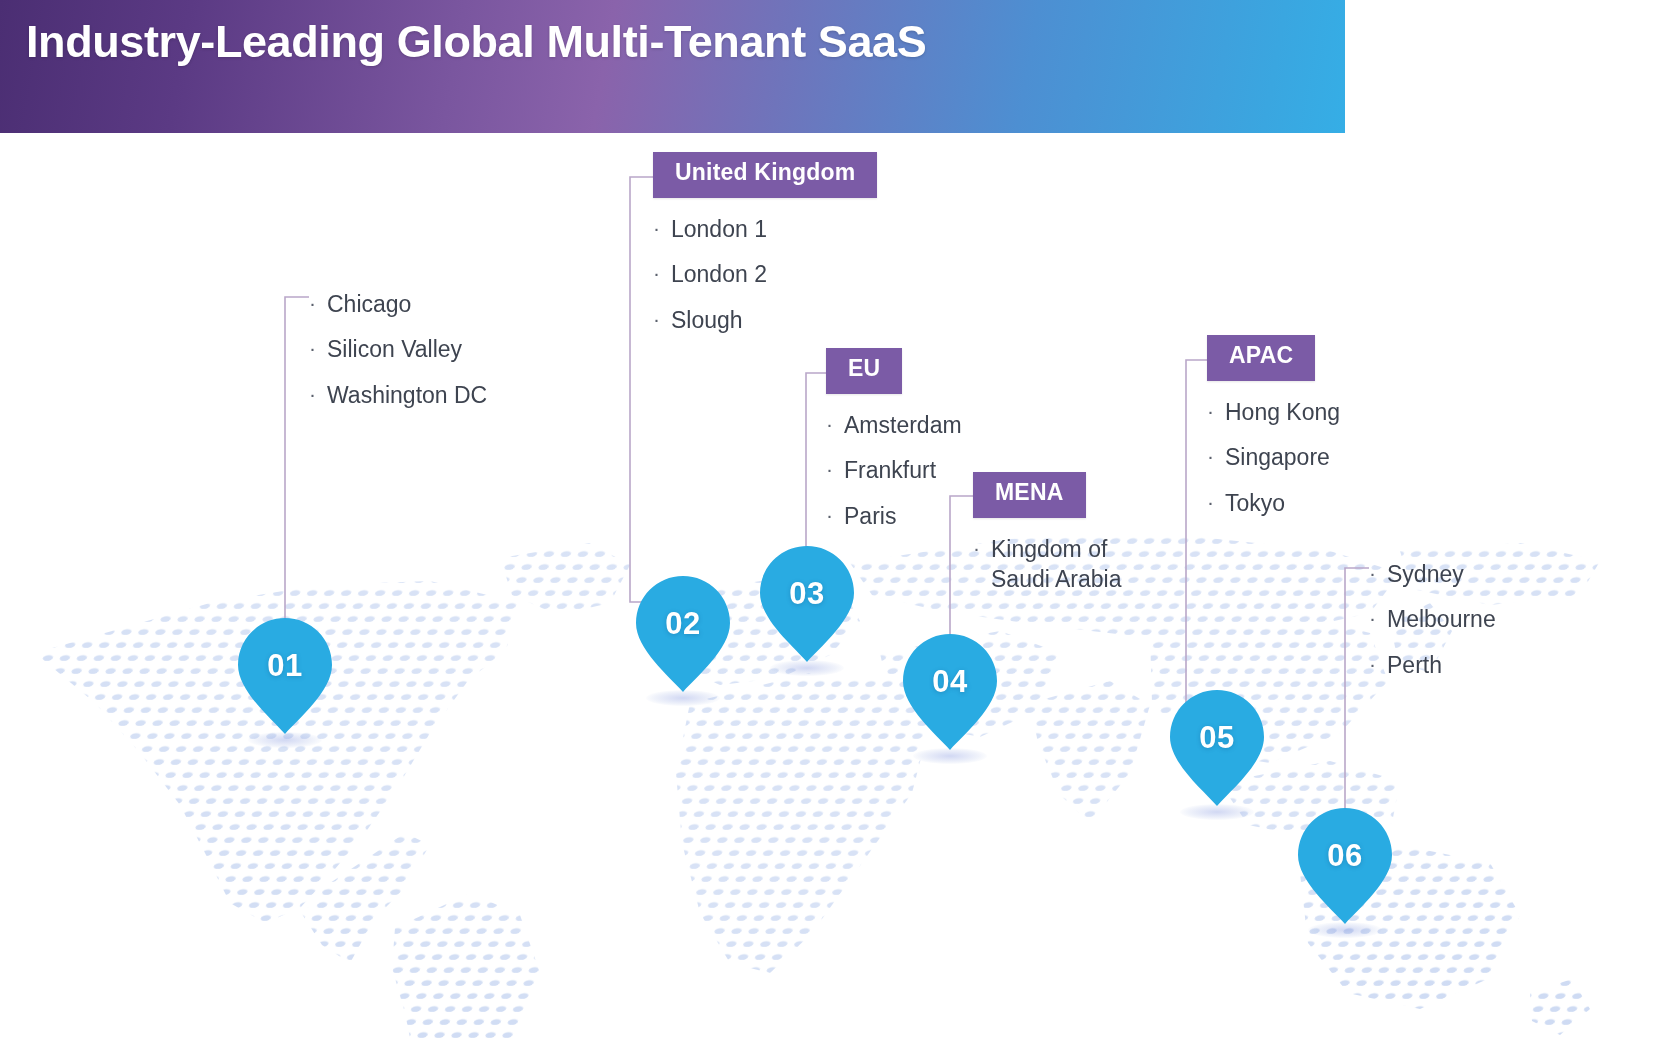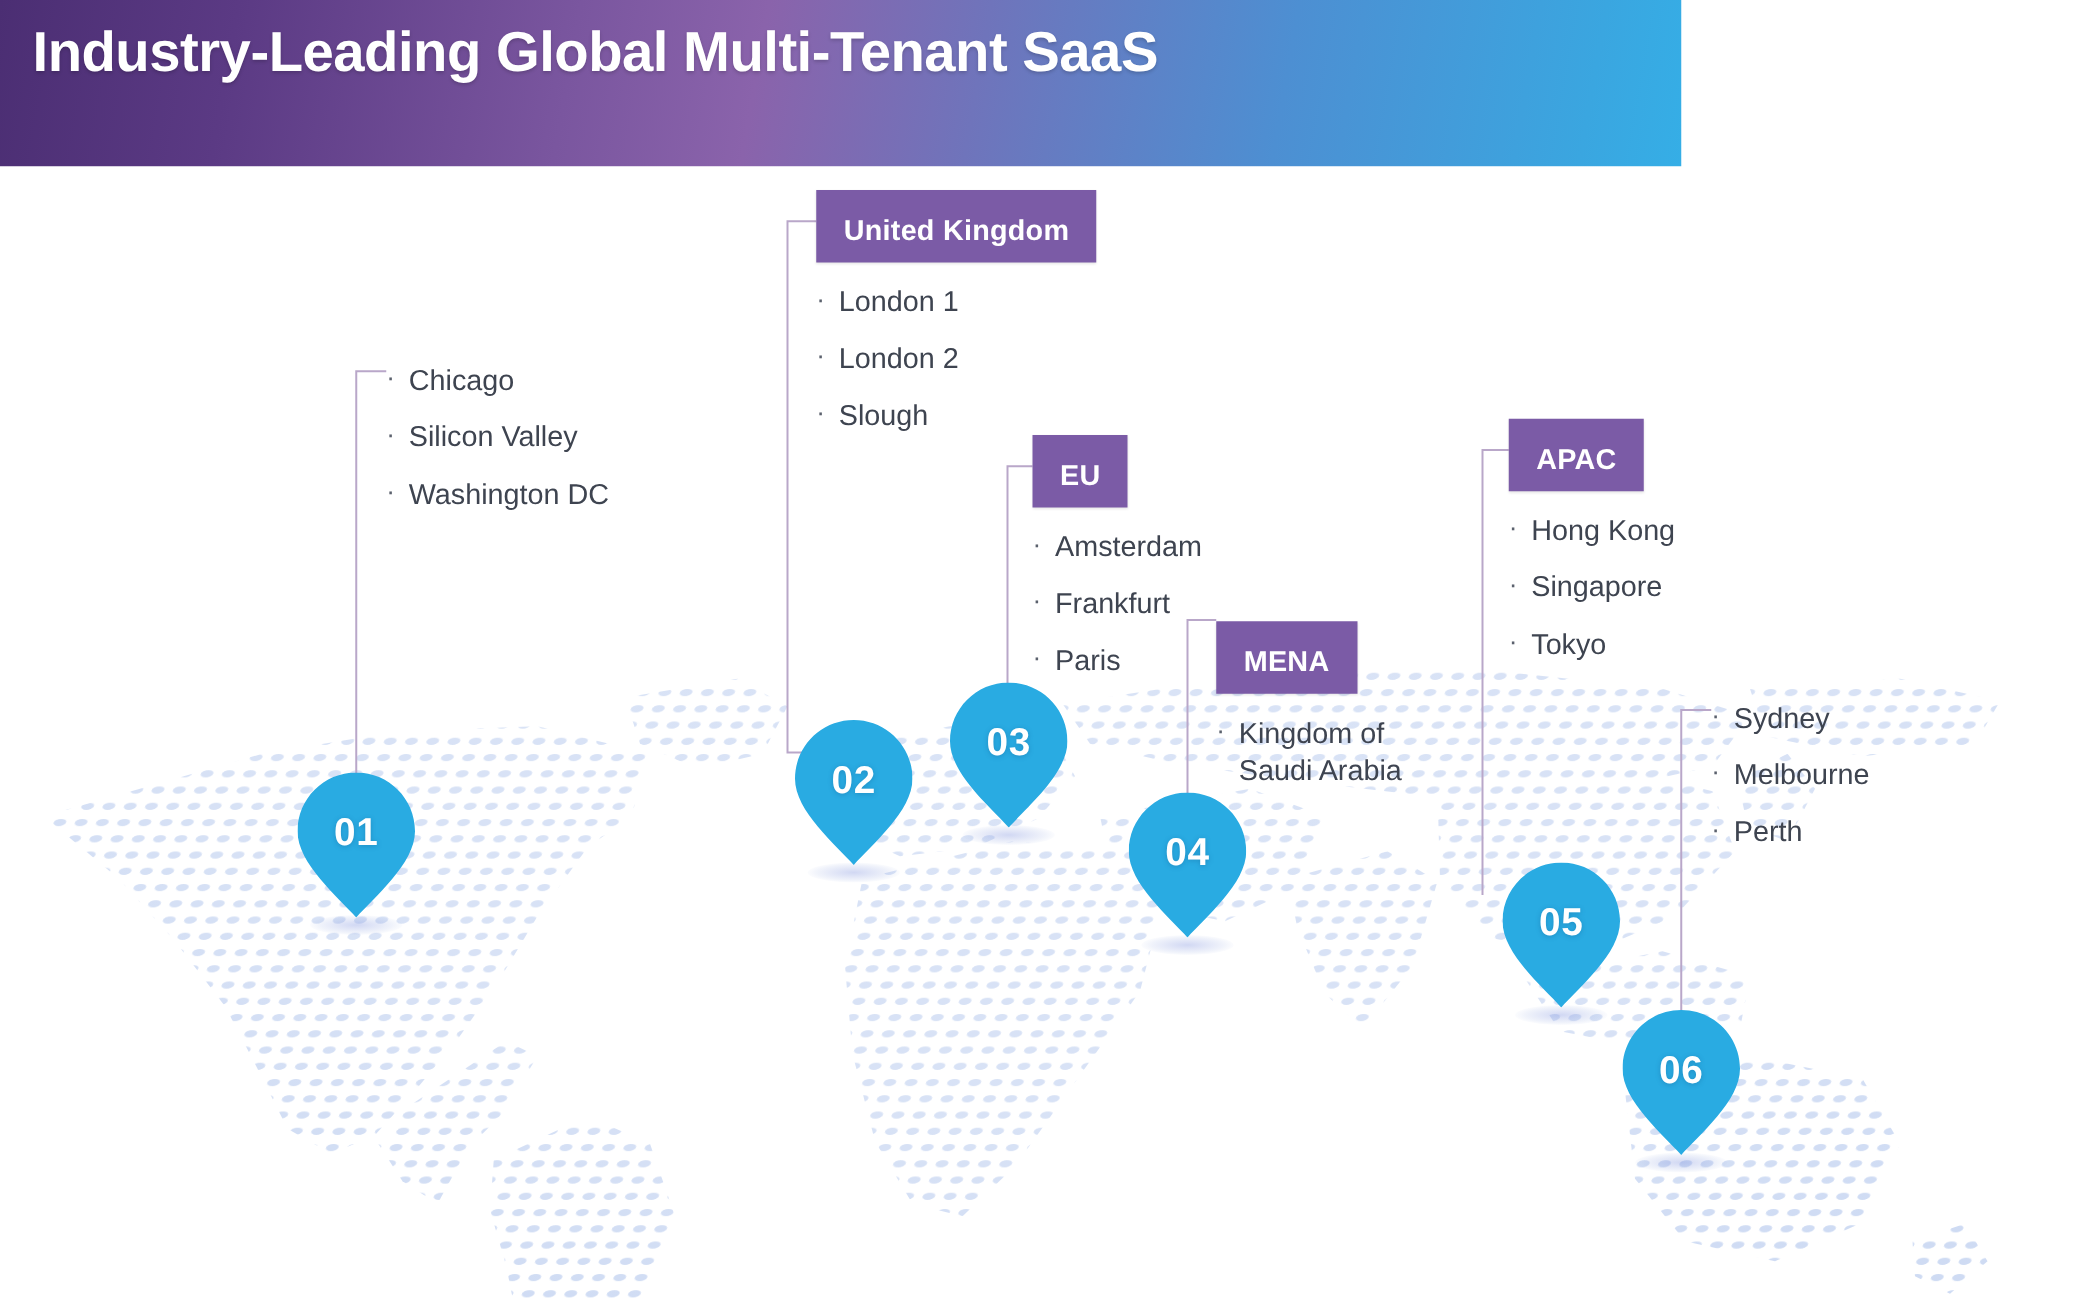--- a/index.html
+++ b/index.html
@@ -33,21 +33,21 @@
 
   
   .callout{ position:absolute; }
   .badge{
     display:inline-block;
     background:#7b5ba6;
     color:#ffffff;
     font-weight:bold;
     font-size:23px;
     letter-spacing:.2px;
-    padding:21px 22px 14px 22px;
+    padding:9px 22px 14px 22px;
     line-height:1;
     white-space:nowrap;
     box-shadow:0 1px 2px rgba(0,0,0,.10);
   }
   .items{ margin-top:16px; list-style:none; }
   .items li{
     display:flex; align-items:flex-start;
     font-size:23px; color:#3e4450; line-height:1.32;
     margin-bottom:15px; white-space:pre-line;
   }
@@ -176,21 +176,21 @@
 
 <div class="callout" style="left:826px; top:348px;">
   <div class="badge">EU</div>
   <ul class="items">
     <li><span class="bullet">·</span><span>Amsterdam</span></li>
     <li><span class="bullet">·</span><span>Frankfurt</span></li>
     <li><span class="bullet">·</span><span>Paris</span></li>
   </ul>
 </div>
 
-<div class="callout" style="left:973px; top:497px;">
+<div class="callout" style="left:973px; top:472px;">
   <div class="badge">MENA</div>
   <ul class="items">
     <li><span class="bullet">·</span><span>Kingdom of
 Saudi Arabia</span></li>
   </ul>
 </div>
 
 <div class="callout" style="left:1207px; top:335px;">
   <div class="badge">APAC</div>
   <ul class="items">
@@ -233,21 +233,21 @@
 </div>
 
 <div class="pin" style="left:903px; top:634px;">
   <div class="shadow"></div>
   <svg class="drop" viewBox="0 0 94 116">
     <path d="M47 0 C21 0 0 21 0 47 C0 73 33 100 47 116 C61 100 94 73 94 47 C94 21 73 0 47 0 Z" fill="#29abe2"></path>
   </svg>
   <div class="num">04</div>
 </div>
 
-<div class="pin" style="left:1202px; top:690px;">
+<div class="pin" style="left:1170px; top:690px;">
   <div class="shadow"></div>
   <svg class="drop" viewBox="0 0 94 116">
     <path d="M47 0 C21 0 0 21 0 47 C0 73 33 100 47 116 C61 100 94 73 94 47 C94 21 73 0 47 0 Z" fill="#29abe2"></path>
   </svg>
   <div class="num">05</div>
 </div>
 
 <div class="pin" style="left:1298px; top:808px;">
   <div class="shadow"></div>
   <svg class="drop" viewBox="0 0 94 116">

